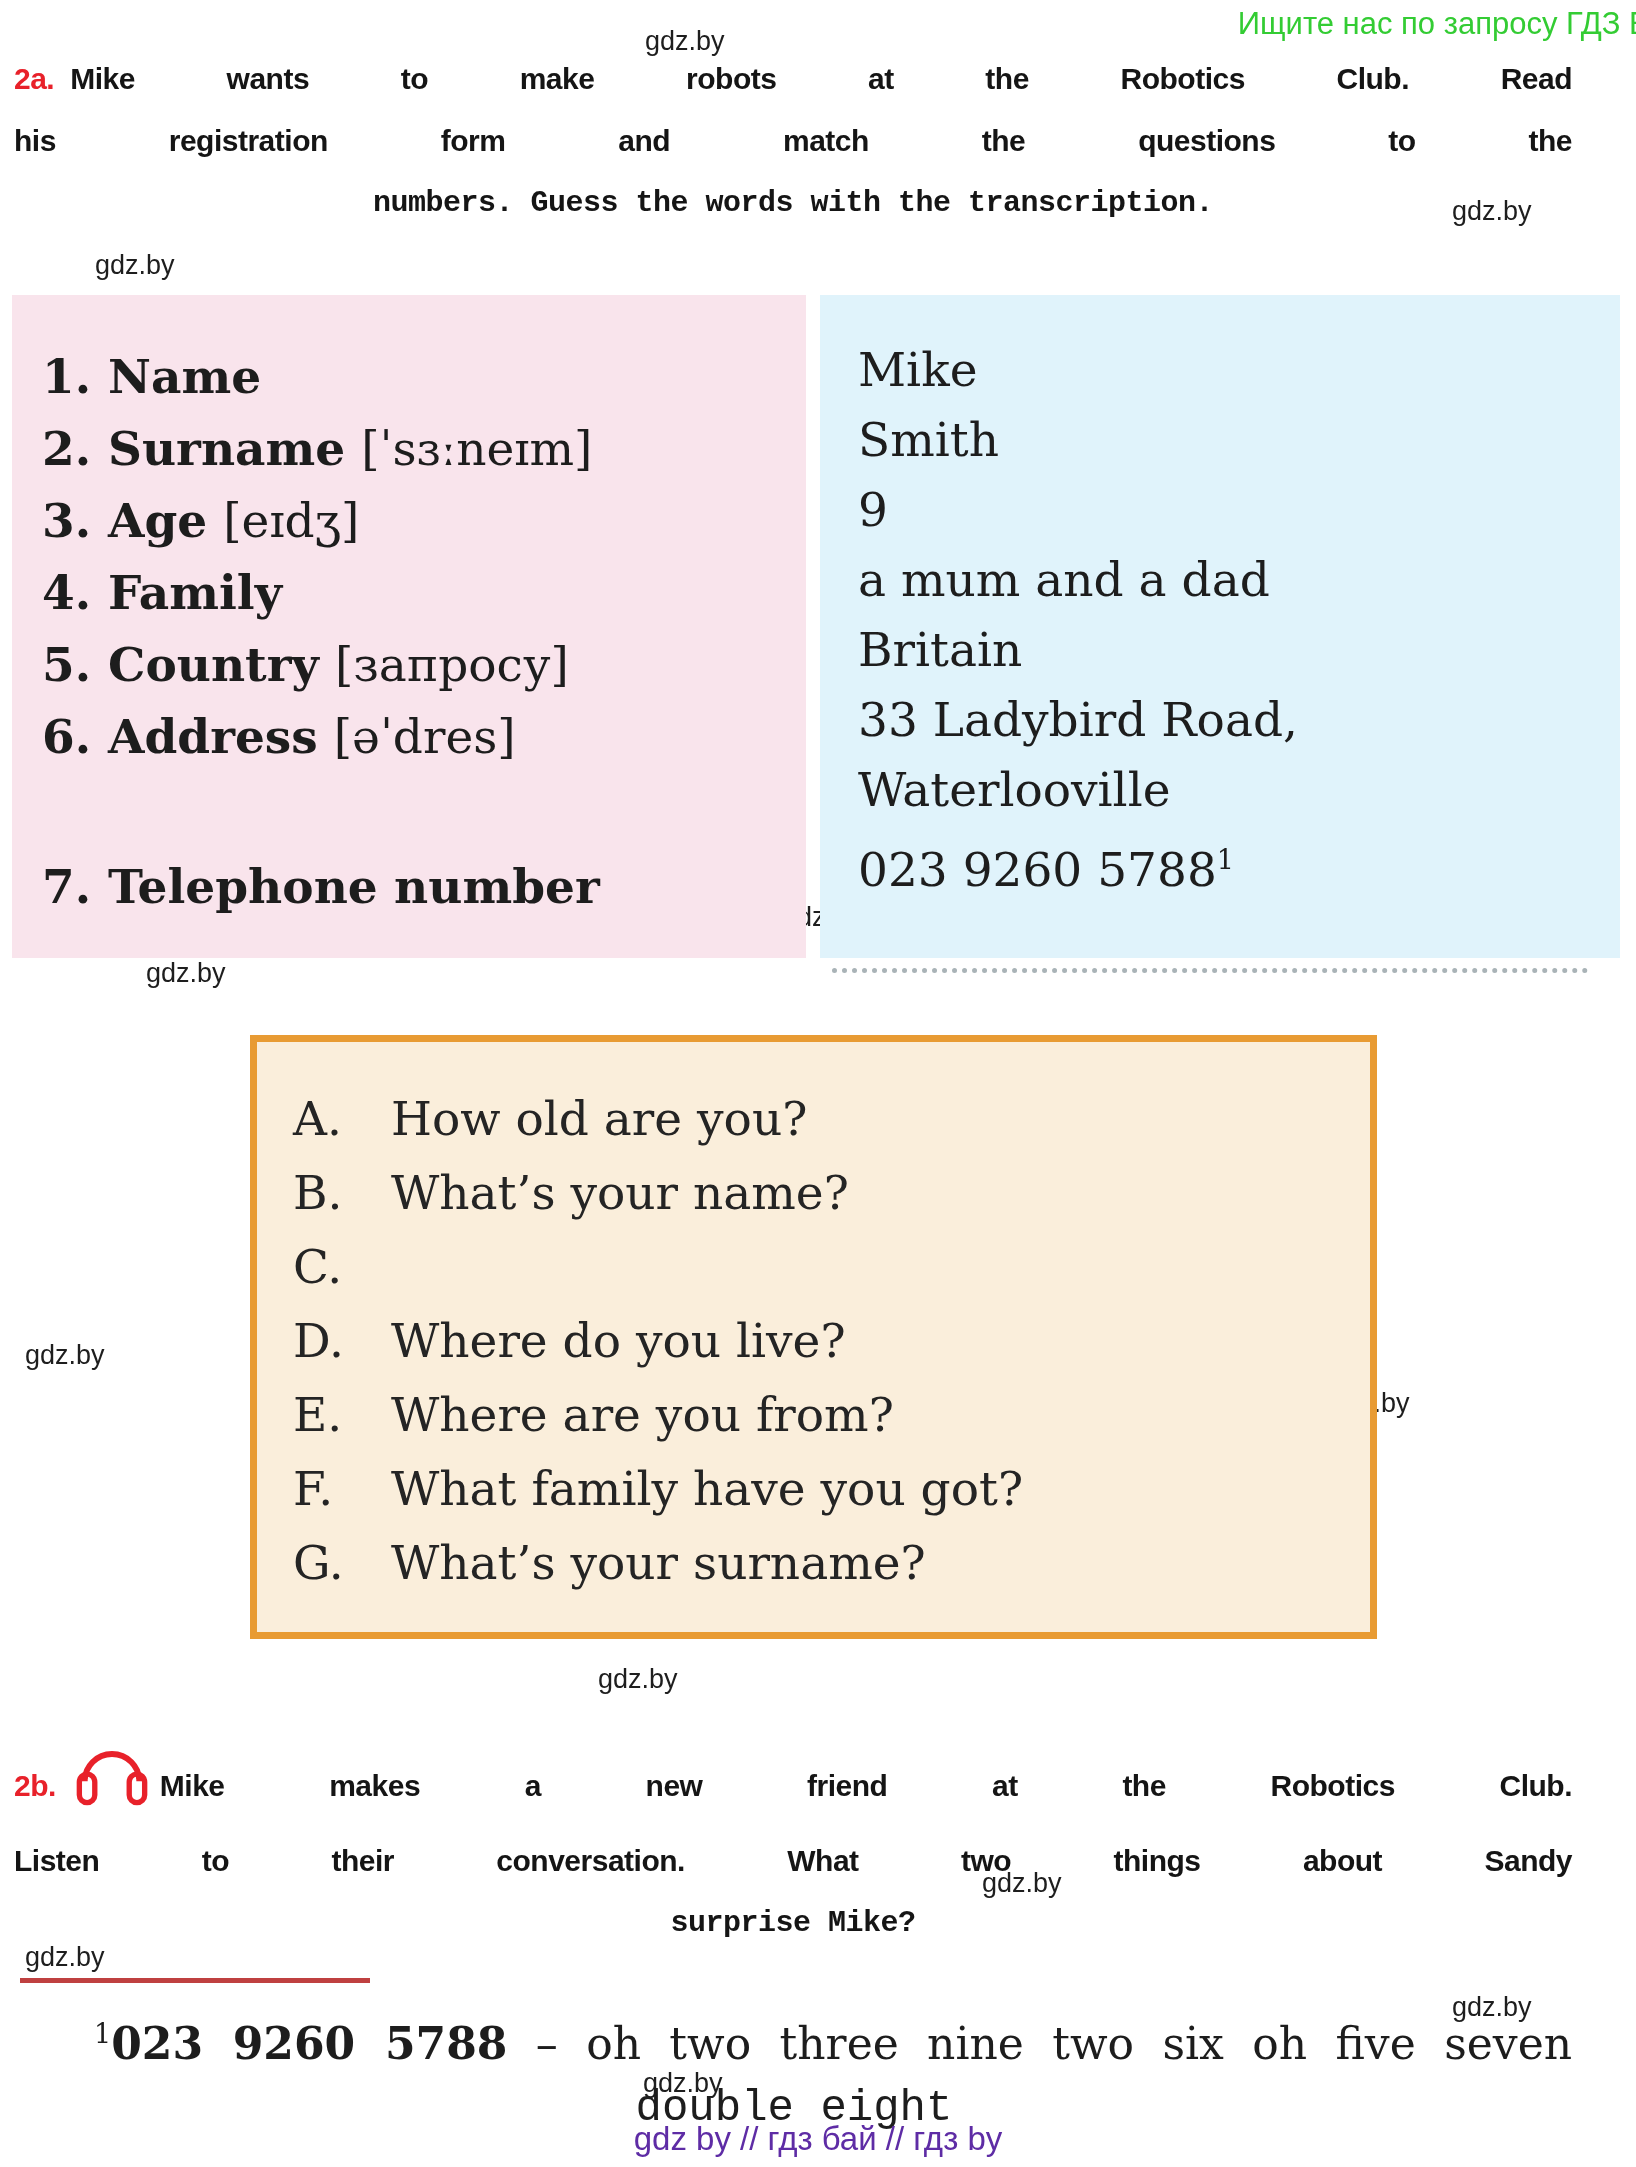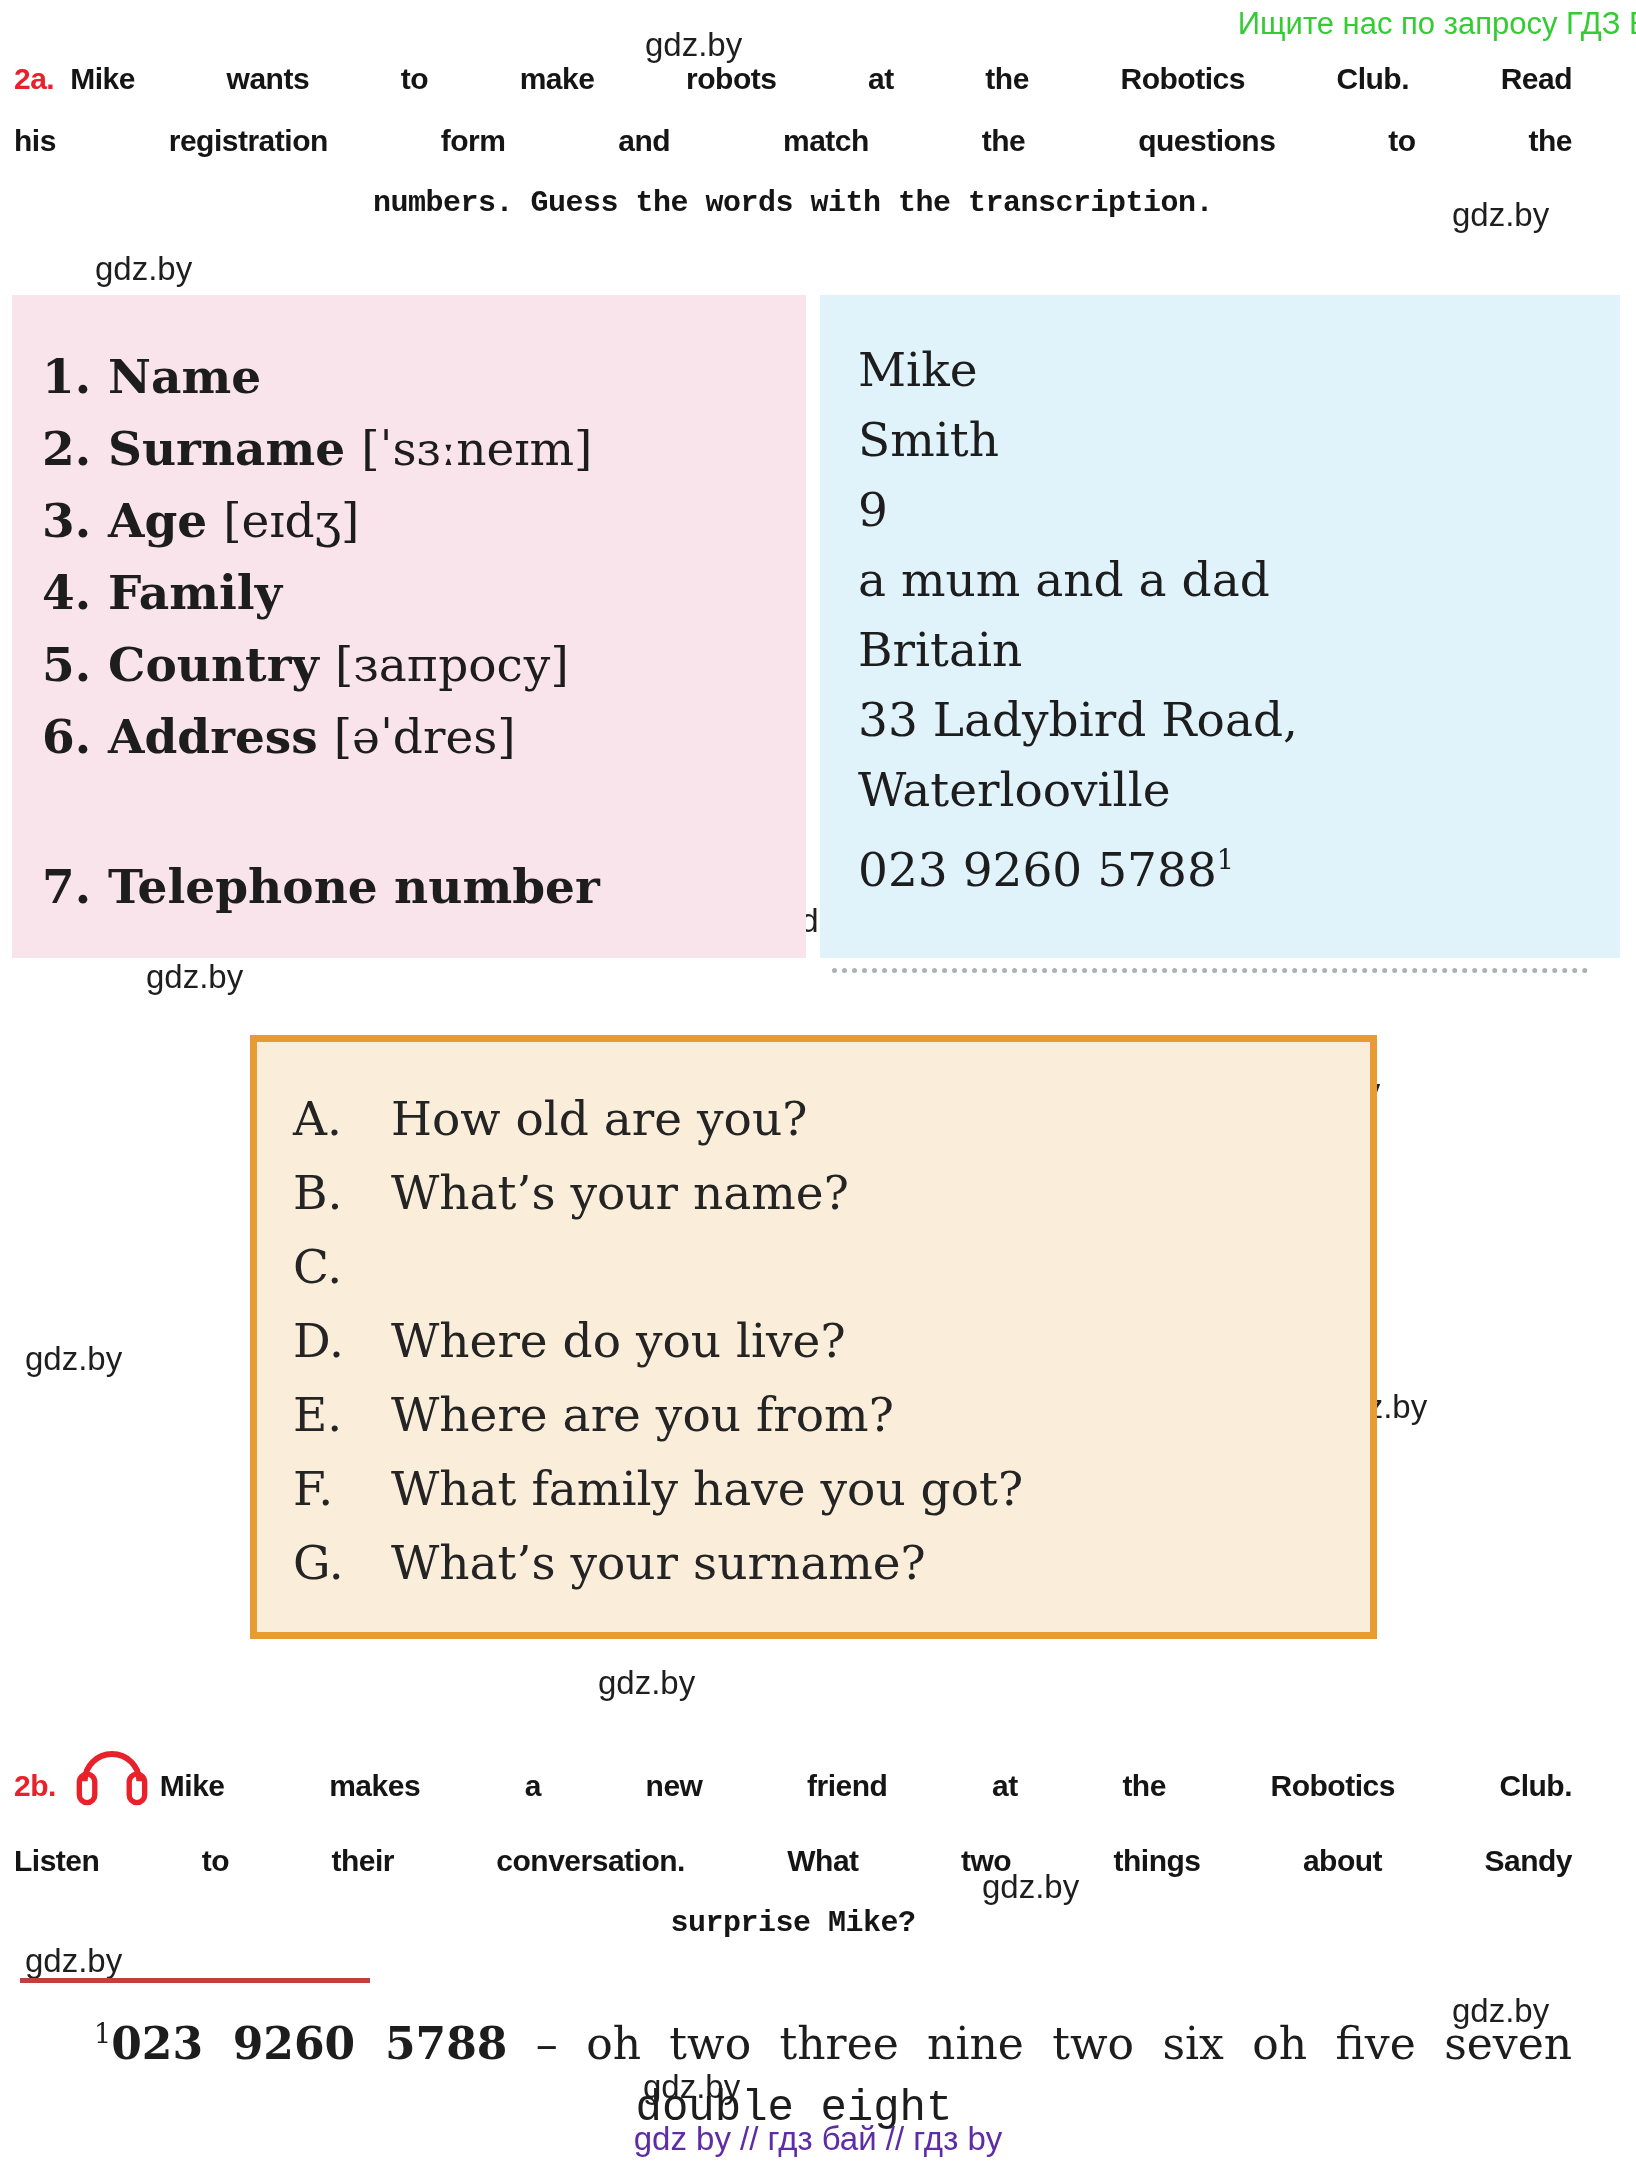--- a/index.html
+++ b/index.html
@@ -12,21 +12,21 @@
     position:absolute; top:6px; left:0; width:100%; text-align:right;
     font-family:"Liberation Sans", sans-serif; font-size:31px; color:#33cc33;padding-left:48px;
   }
   .footer {
     position:absolute; top:2120px; left:0; width:100%; text-align:center;
     font-family:"Liberation Sans", sans-serif; font-size:33px; color:#5e2ca5;
   }
   
   .wm {
     position:absolute; font-family:"Liberation Sans", sans-serif;
-    font-size:33px; color:#1e1e1e; white-space:nowrap;
+    font-size:27px; color:#1e1e1e; white-space:nowrap;
   }
   
   .exercise {
     position:absolute; left:14px; width:1558px;
     font-family:"Liberation Sans", sans-serif; font-weight:bold;
     font-size:30px; line-height:62px; color:#151515; letter-spacing:-0.5px;
   }
   #ex2a { top:48px; }
   #ex2b { top:1737px; }
   .jline { text-align:justify; text-align-last:justify; }

